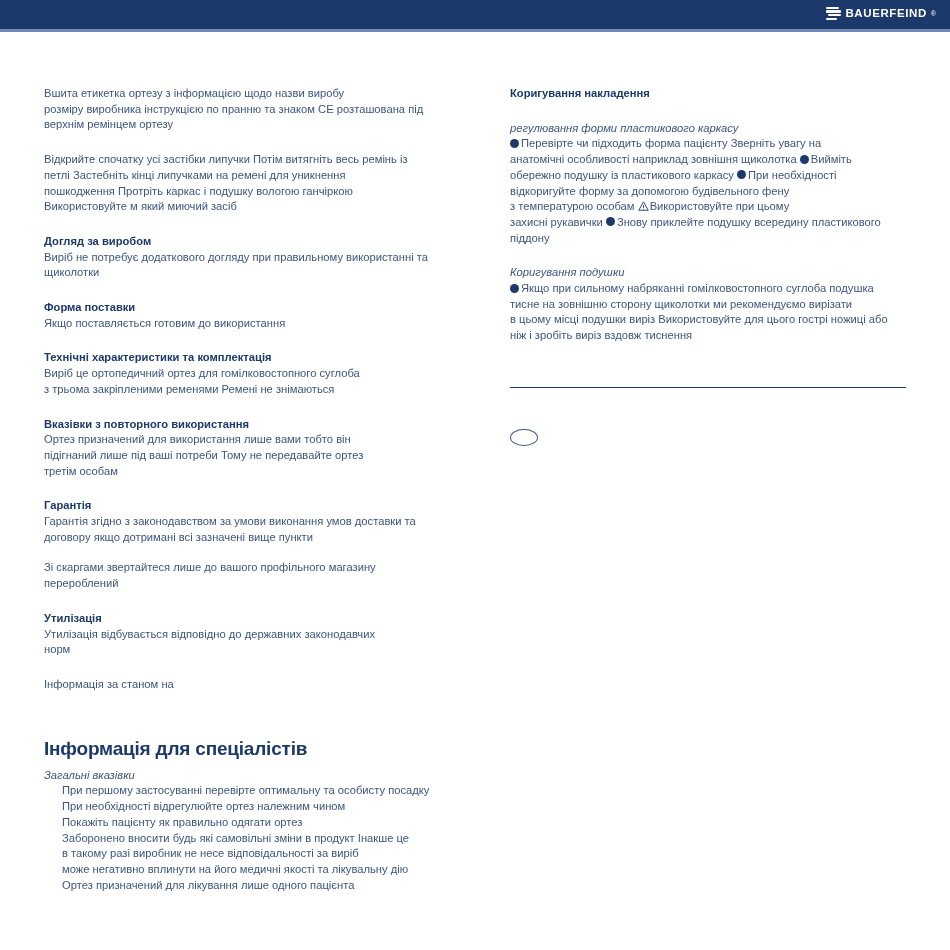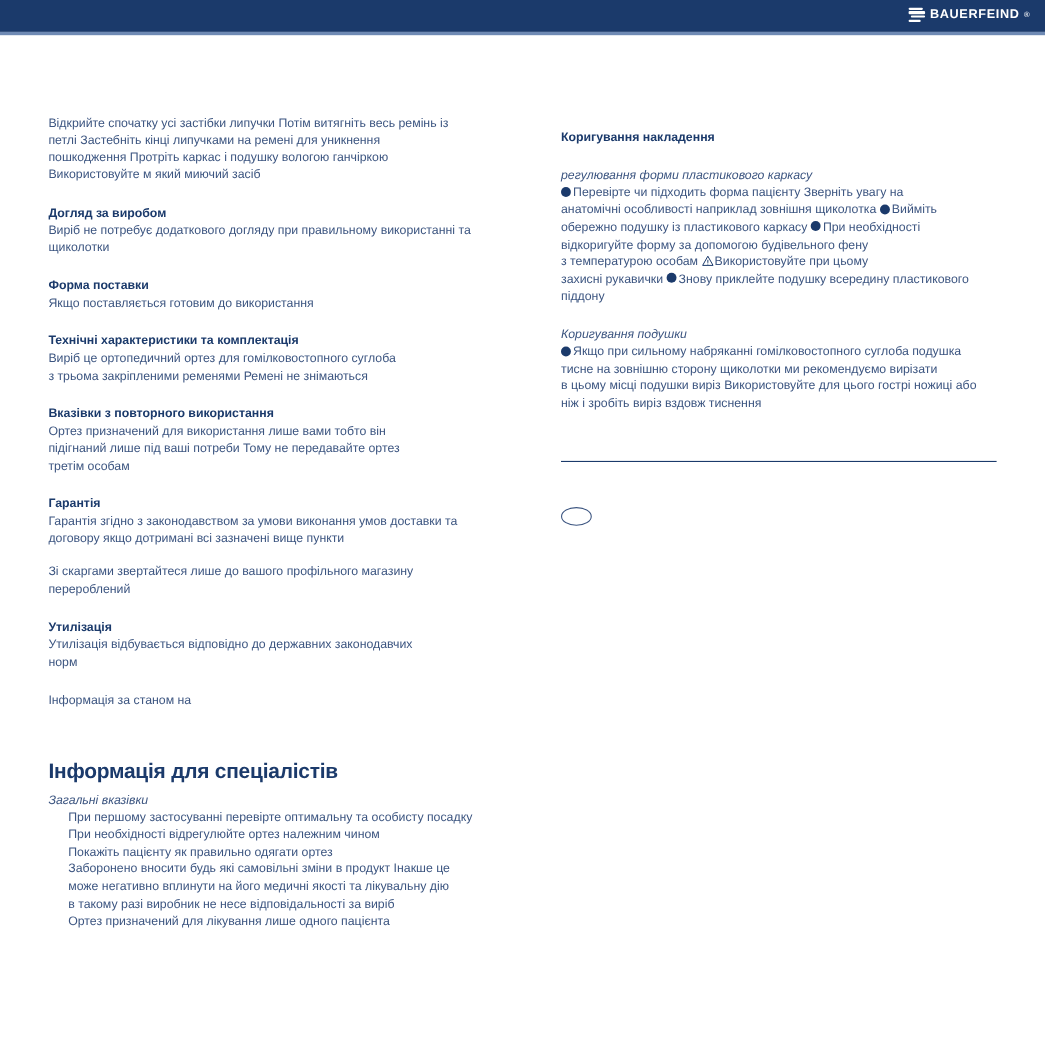--- a/index.html
+++ b/index.html
@@ -71,21 +71,21 @@
     vertical-align: super;
     line-height: 1;
   }
 
   
   .col {
     position: absolute;
     top: 86px;
   }
   .col-left  { left: 44px;  width: 396px; }
-  .col-right { left: 510px; width: 400px; margin-top: 32px; }
+  .col-right { left: 510px; width: 400px; }
 
   p, h2, h3, h4 {
     margin: 0;
   }
 
   .body-text {
     font-size: 11.2px;
     line-height: 15.7px;
     color: #3c5580;
     font-weight: normal;
@@ -161,20 +161,25 @@
       <i></i>
       <i></i>
       <i></i>
   </span>
   <span class="brand-word">BAUERFEIND</span>
   <span class="brand-reg">®</span>
 </div>
 
 <div class="col col-left">
 
+  <div>
+    <div class="body-text">Вшита етикетка ортезу                    з інформацією щодо назви виробу</div>
+    <div class="body-text">розміру  виробника  інструкцією по пранню та знаком CE розташована під</div>
+    <div class="body-text">верхнім ремінцем ортезу</div>
+  </div>
 
   <div class="gap-md"></div>
 
   <div>
     <div class="body-text">Відкрийте спочатку усі застібки  липучки   Потім витягніть весь ремінь із</div>
     <div class="body-text">петлі  Застебніть кінці   липучками    на ремені для уникнення</div>
     <div class="body-text">пошкодження  Протріть каркас і подушку вологою ганчіркою</div>
     <div class="body-text">Використовуйте м який миючий засіб</div>
   </div>
 
@@ -236,22 +241,22 @@
   <div class="gap-xl"></div>
 
   <div>
     <h2 class="big-head">Інформація для спеціалістів</h2>
     <div style="height:7px"></div>
     <div class="italic-head">Загальні вказівки</div>
     <div class="body-text indent-1">При першому застосуванні перевірте оптимальну та особисту посадку</div>
     <div class="body-text indent-1">         При необхідності відрегулюйте ортез належним чином</div>
     <div class="body-text indent-1">Покажіть пацієнту  як правильно одягати ортез</div>
     <div class="body-text indent-1">Заборонено вносити будь  які самовільні зміни в продукт  Інакше це</div>
+    <div class="body-text indent-1">в такому разі виробник не несе відповідальності за виріб</div>
     <div class="body-text indent-1">може негативно вплинути на його медичні якості та лікувальну дію</div>
-    <div class="body-text indent-1">в такому разі виробник не несе відповідальності за виріб</div>
     <div class="body-text indent-1">Ортез               призначений для лікування лише одного пацієнта</div>
   </div>
 
 </div>
 
 <div class="col col-right">
 
   <h3 class="bold-head">Коригування накладення</h3>
 
   <div class="gap-md"></div>

